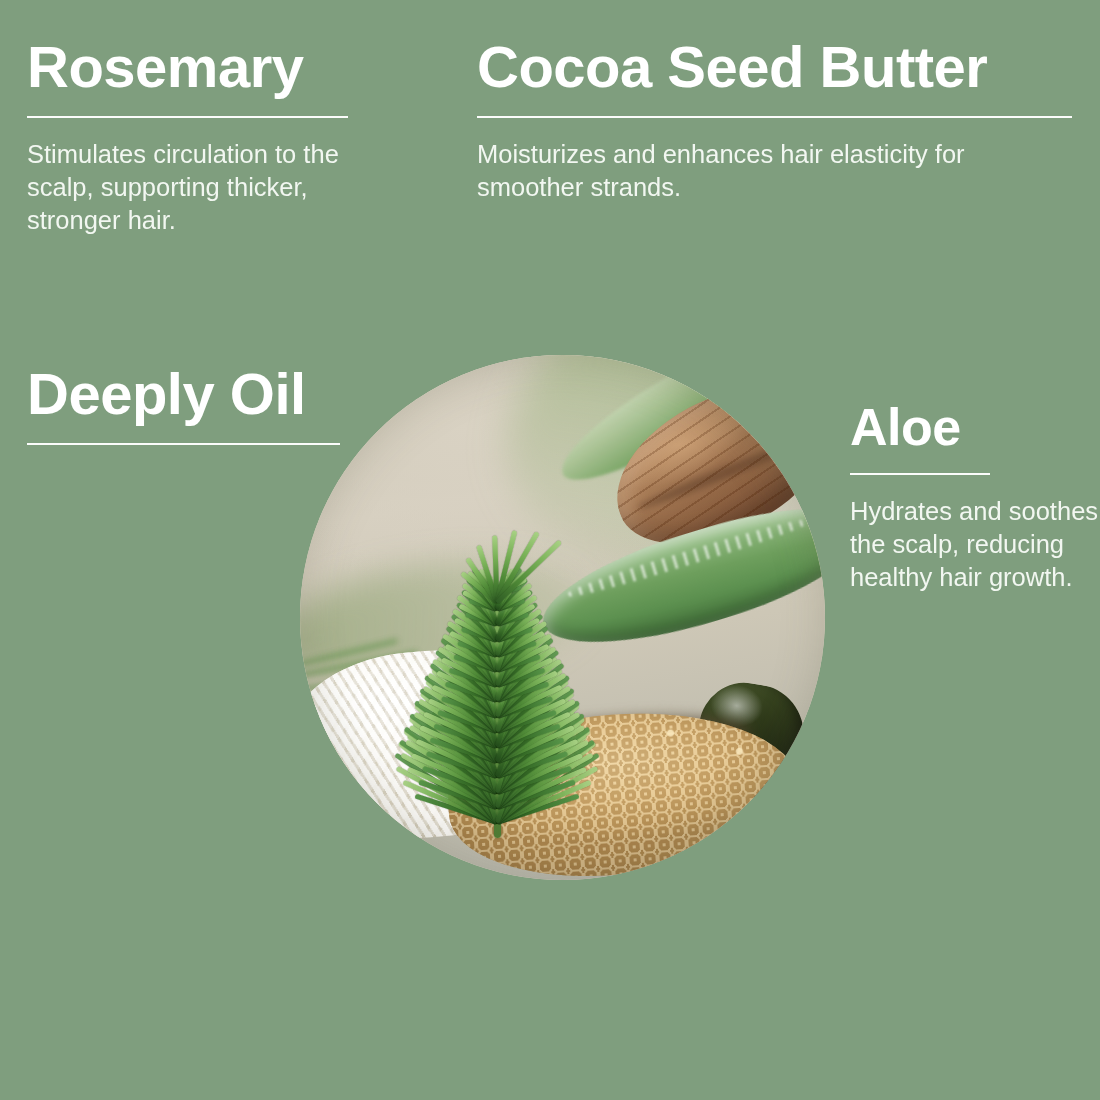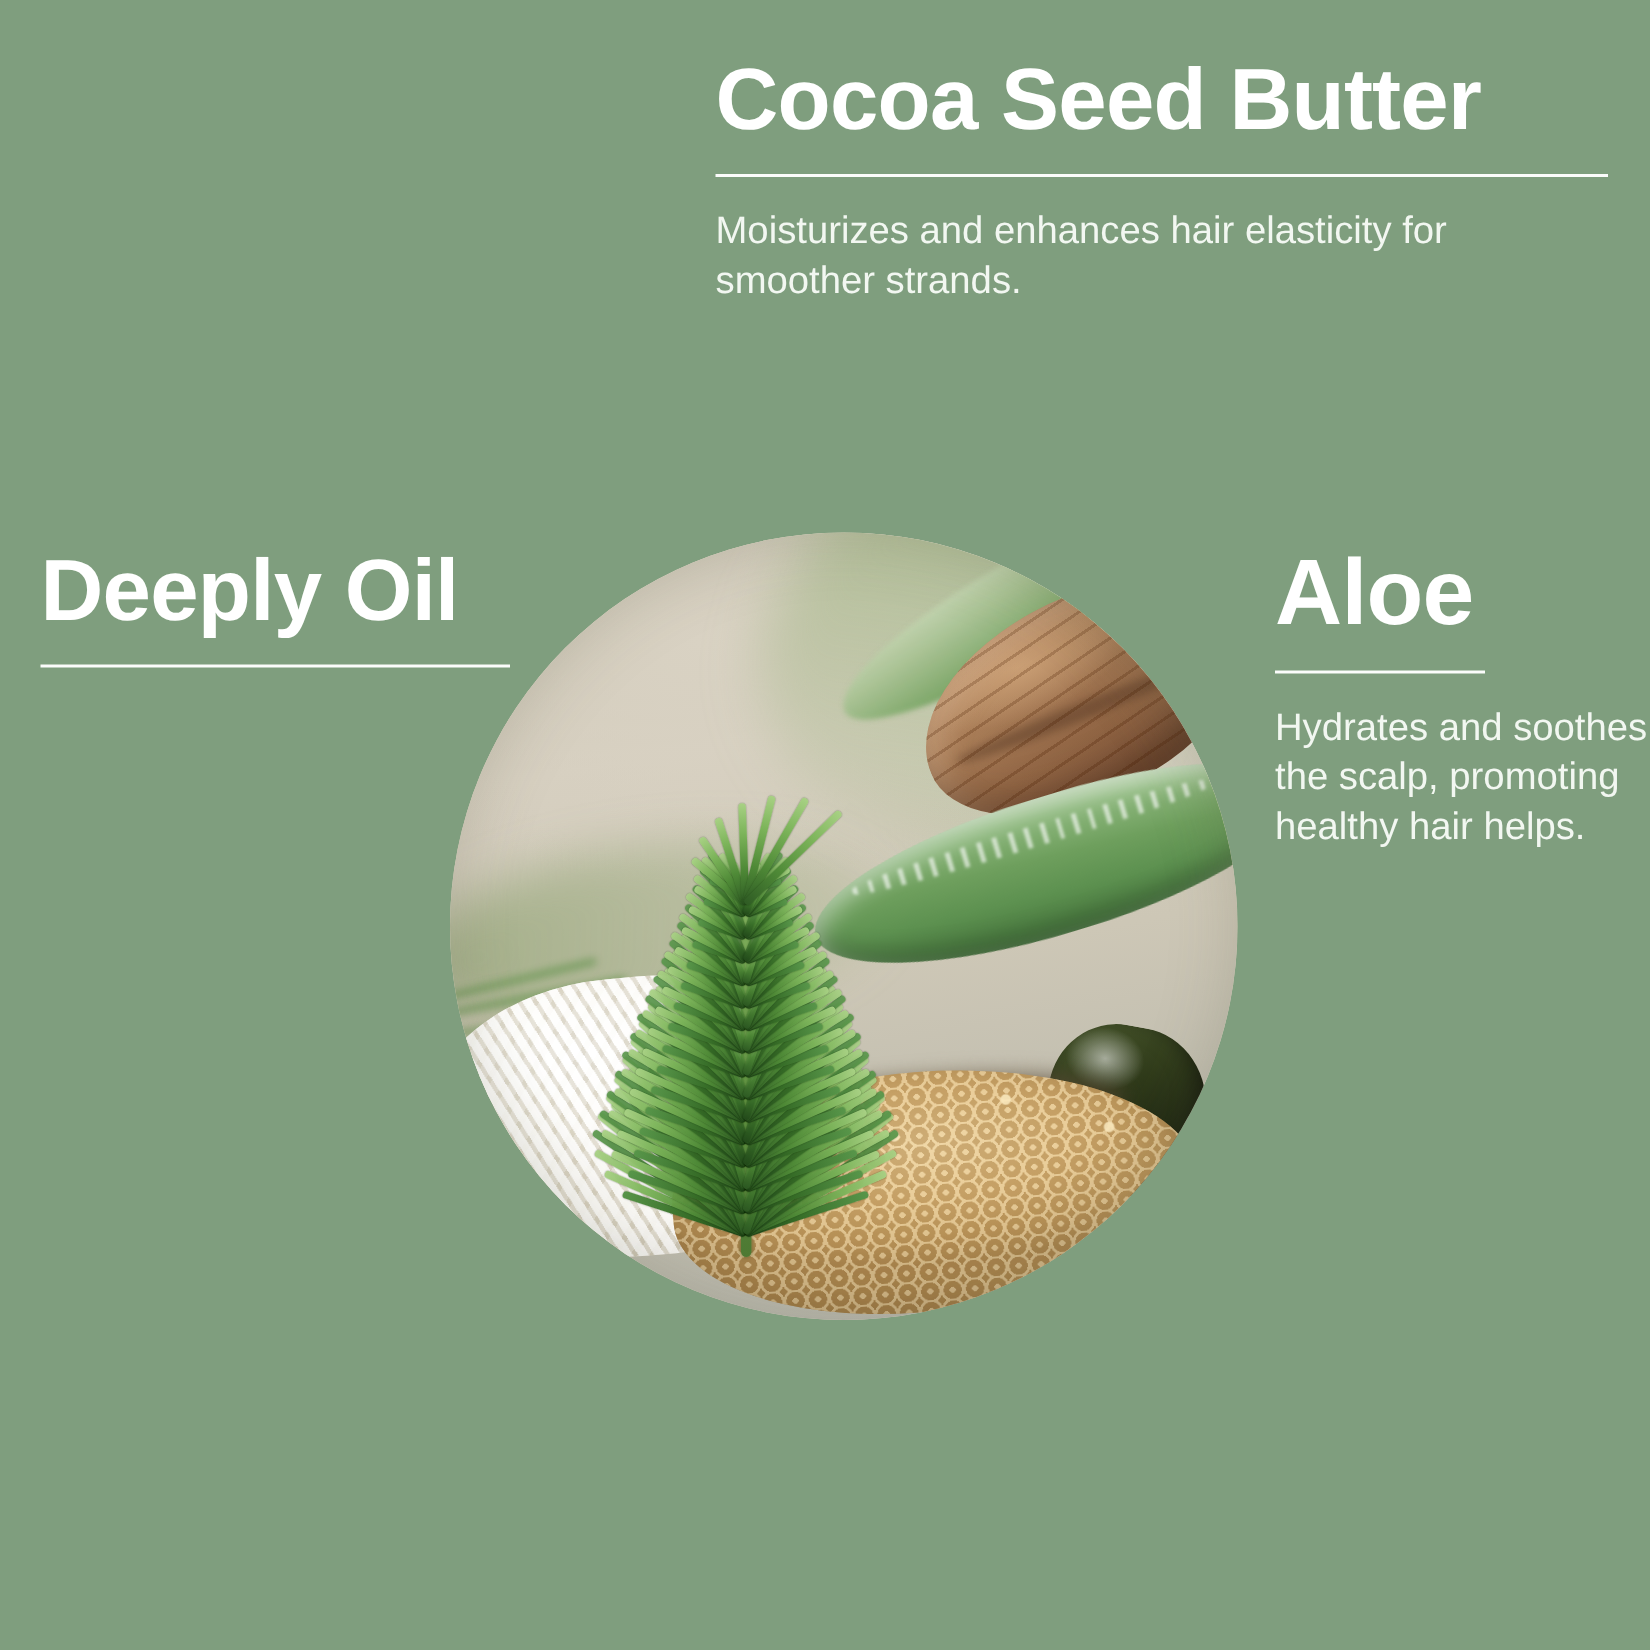--- a/index.html
+++ b/index.html
@@ -79,21 +79,21 @@
   }
   #block-castor .heading { font-size: 58px; }
   #block-castor .rule { margin-top: 20px; }
   #block-castor .body-text { font-size: 25.5px; margin-top: 20px; width: 270px; }
 
   #block-aloe {
     left: 850px;
     top: 365px;
     width: 140px;
   }
-  #block-aloe .heading { font-size: 62px; }
+  #block-aloe .heading { font-size: 52px; margin-top: 36px; }
   #block-aloe .rule { margin-top: 20px; }
   #block-aloe .body-text { font-size: 25.5px; margin-top: 20px; width: 250px; }
 
   #block-rice {
     left: 28px;
     top: 885px;
     width: 762px;
   }
   #block-rice .heading {
     font-size: 60px;
@@ -359,36 +359,41 @@
     border-radius: 50%;
     box-shadow: inset 0 0 44px rgba(90,90,70,0.22);
     pointer-events: none;
   }
 </style>
 </head>
 <body>
 
 <div id="infographic">
 
+  <div class="block" id="block-rosemary">
+    <h2 class="heading">Rosemary</h2>
+    <div class="rule"></div>
+    <p class="body-text">Stimulates circulation to the scalp, supporting thicker, stronger hair.</p>
+  </div>
 
   <div class="block" id="block-cocoa">
     <h2 class="heading">Cocoa Seed Butter</h2>
     <div class="rule"></div>
     <p class="body-text">Moisturizes and enhances hair elasticity for smoother strands.</p>
   </div>
 
   <div class="block" id="block-castor">
     <h2 class="heading">Deeply Oil</h2>
     <div class="rule"></div>
   </div>
 
   <div class="block" id="block-aloe">
     <h2 class="heading">Aloe</h2>
     <div class="rule"></div>
-    <p class="body-text">Hydrates and soothes the scalp, promoting healthy hair helps.</p>
+    <p class="body-text">Hydrates and soothes the scalp, reducing healthy hair growth.</p>
   </div>
 
 
   <div id="photo-circle">
     <div class="scene">
 
       <div class="bg-wash"></div>
       <div class="bg-blur-streak"></div>
       <div class="bg-blur-streak2"></div>
 

